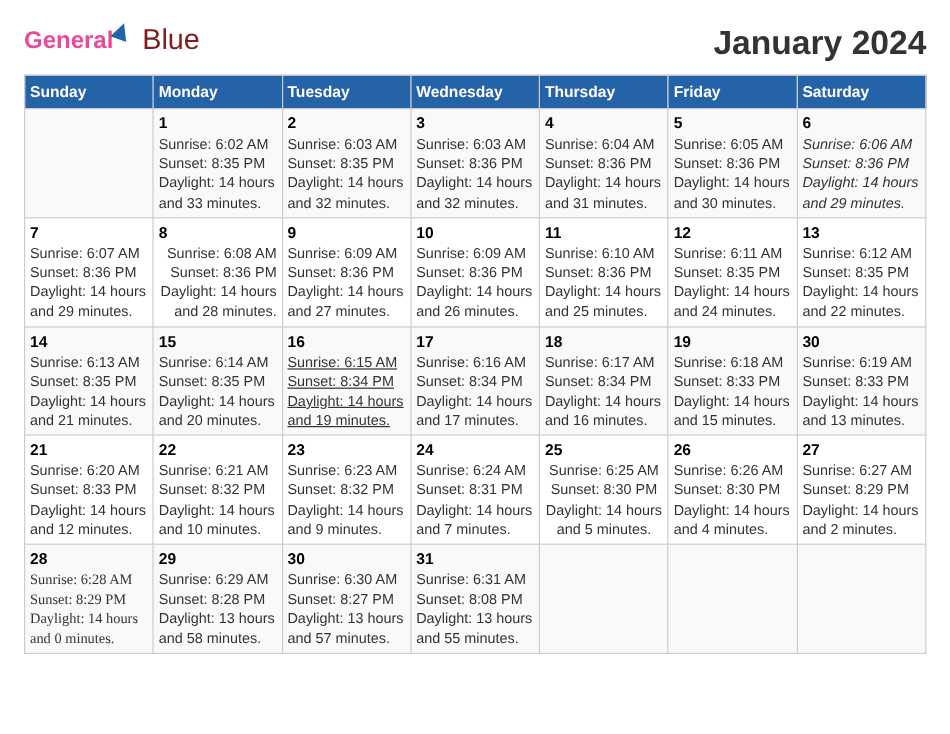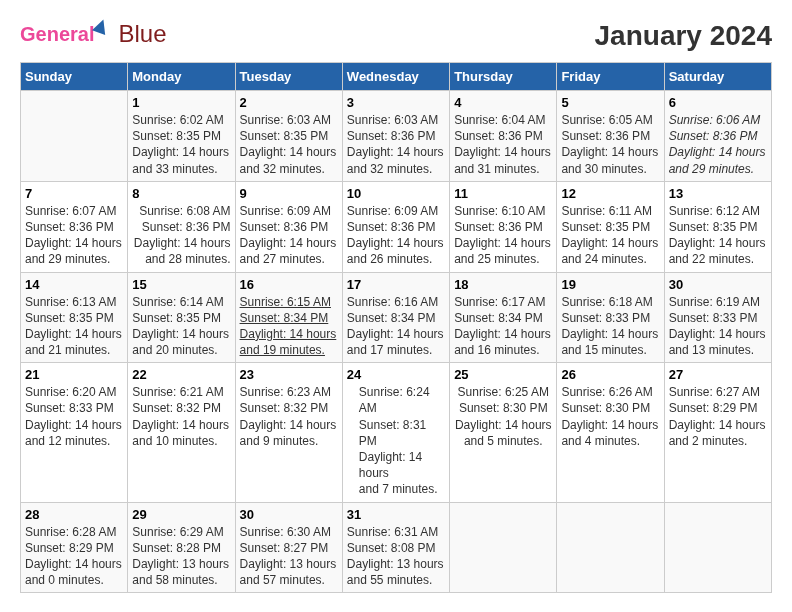--- a/index.html
+++ b/index.html
@@ -253,21 +253,21 @@
         </td>
         <td>
           <div class="day-num">23</div>
           <div class="day-info" style="white-space: pre-line;">Sunrise: 6:23 AM
 Sunset: 8:32 PM
 Daylight: 14 hours
 and 9 minutes.</div>
         </td>
         <td>
           <div class="day-num">24</div>
-          <div class="day-info" style="white-space: pre-line; margin-left: 12px;">Sunrise: 6:24 AM
+          <div class="day-info" style="white-space: pre-line;">Sunrise: 6:24 AM
 Sunset: 8:31 PM
 Daylight: 14 hours
 and 7 minutes.</div>
         </td>
         <td>
           <div class="day-num">25</div>
           <div class="day-info" style="white-space: pre-line; text-align: center;">Sunrise: 6:25 AM
 Sunset: 8:30 PM
 Daylight: 14 hours
 and 5 minutes.</div>
@@ -283,21 +283,21 @@
           <div class="day-num">27</div>
           <div class="day-info" style="white-space: pre-line;">Sunrise: 6:27 AM
 Sunset: 8:29 PM
 Daylight: 14 hours
 and 2 minutes.</div>
         </td>
       </tr>
       <tr>
         <td>
           <div class="day-num">28</div>
-          <div class="day-info" style="white-space: pre-line;">Sunrise: 6:28 AM
+          <div class="day-info" style="white-space: pre-line; font-family: Liberation Serif, serif;">Sunrise: 6:28 AM
 Sunset: 8:29 PM
 Daylight: 14 hours
 and 0 minutes.</div>
         </td>
         <td>
           <div class="day-num">29</div>
           <div class="day-info" style="white-space: pre-line;">Sunrise: 6:29 AM
 Sunset: 8:28 PM
 Daylight: 13 hours
 and 58 minutes.</div>

